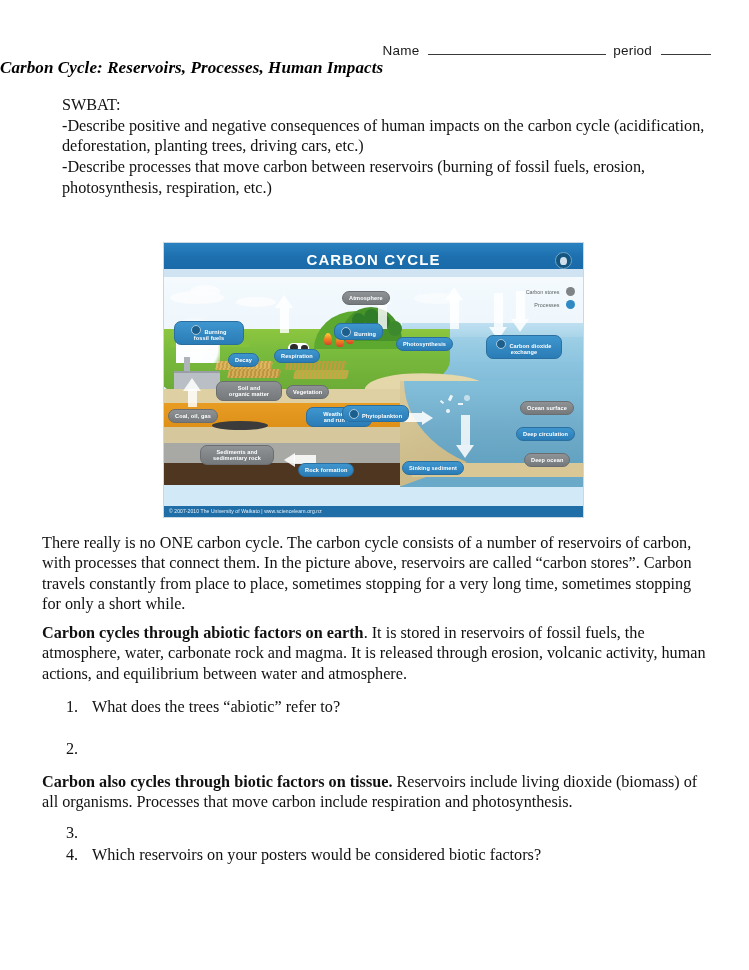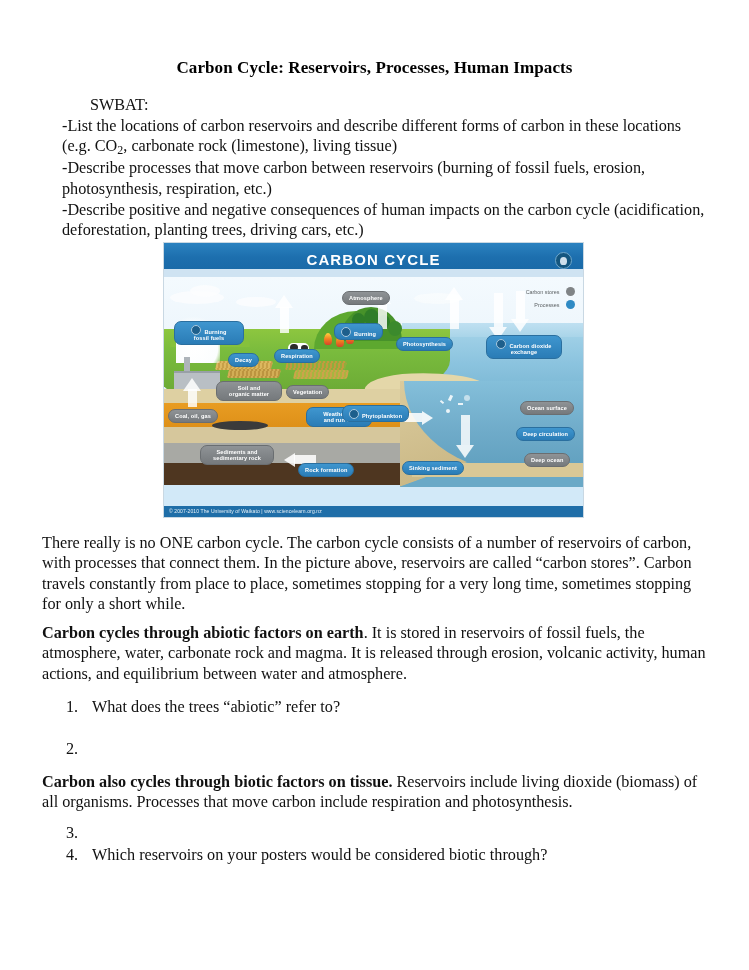--- a/index.html
+++ b/index.html
@@ -46,39 +46,39 @@
   }
   .rule-long { width: 178px; }
   .rule-short { width: 50px; }
 
   
   .doc-title {
     position: absolute;
     top: 58px;
     left: 0;
     width: 749px;
-    text-align: center;
     font-family: "Liberation Serif", "DejaVu Serif", serif;
     font-weight: bold;
     font-size: 17px;
     letter-spacing: .1px;
     color: #000;
+    font-style: italic;
   }
 
   
   .swbat {
     position: absolute;
     top: 95px;
     left: 62px;
     width: 650px;
     font-size: 16.2px;
     line-height: 1.275;
     color: #111;
   }
-  .swbat .lbl { display: block; margin-left: 28px; }
+  .swbat .lbl { display: block; }
   .swbat .item { display: block; }
   sub { font-size: 74%; vertical-align: -0.22em; }
 
   
   .figure {
     position: absolute;
     top: 242px;
     left: 163px;
     width: 421px;
     height: 276px;
@@ -474,28 +474,33 @@
     position: absolute;
     left: 4px;
     top: 0;
   }
 </style>
 </head>
 <body>
 
 <div class="page">
 
+  <div class="name-line">
+    <span>Name</span>
+    <span class="rule rule-long"></span>
+    <span>period</span>
+    <span class="rule rule-short"></span>
+  </div>
 
   <div class="doc-title">Carbon Cycle: Reservoirs, Processes, Human Impacts</div>
 
   <div class="swbat">
     <span class="lbl">SWBAT:</span>
-    <span class="item"><span>-List the locations of carbon reservoirs and describe different forms of carbon in these locations (e.g. CO</span><sub>2</sub><span>, carbonate rock (limestone), living tissue)</span></span>
+    <span class="item">-Describe positive and negative consequences of human impacts on the carbon cycle (acidification, deforestation, planting trees, driving cars, etc.)</span>
     <span class="item">-Describe processes that move carbon between reservoirs (burning of fossil fuels, erosion, photosynthesis, respiration, etc.)</span>
-    <span class="item">-Describe positive and negative consequences of human impacts on the carbon cycle (acidification, deforestation, planting trees, driving cars, etc.)</span>
   </div>
 
   <div class="figure">
 
     <div class="fig-header">
       <div class="fig-header-title">CARBON CYCLE</div>
       <div class="fig-logo"></div>
     </div>
 
     <div class="scene">
@@ -676,17 +681,17 @@
   <div class="para p-biotic">
     <span class="lead">Carbon also cycles through biotic factors on tissue.</span><span>  Reservoirs include living dioxide (biomass) of all organisms. Processes that move carbon include respiration and photosynthesis.</span>
   </div>
 
   <ol class="qlist q-b">
     <li>
       <span class="qnum">3.</span>
     </li>
     <li>
       <span class="qnum">4.</span>
-      <span>Which reservoirs on your posters would be considered biotic through?</span>
+      <span>Which reservoirs on your posters would be considered biotic factors?</span>
     </li>
   </ol>
 
 </div>
 
 </body></html>

